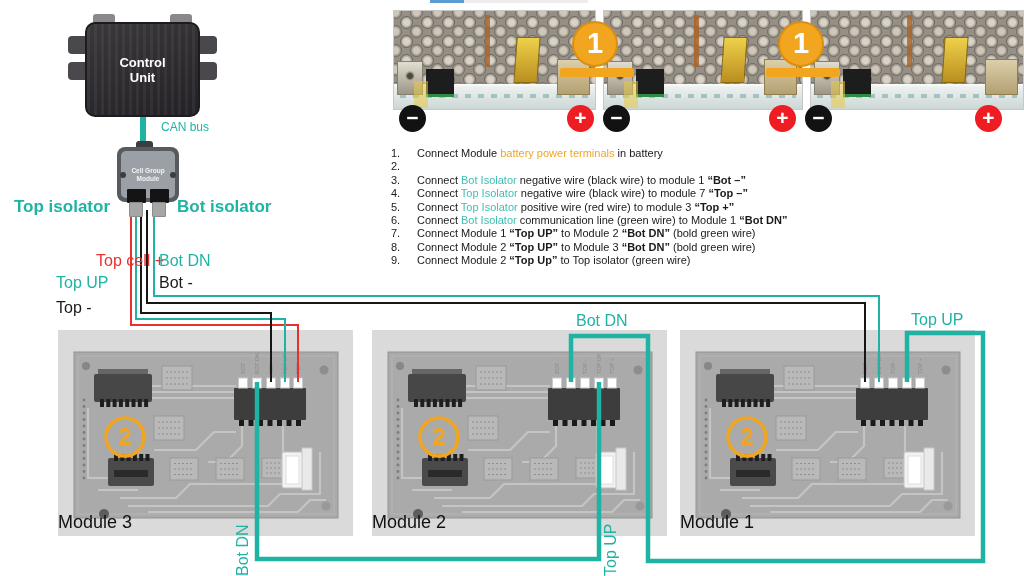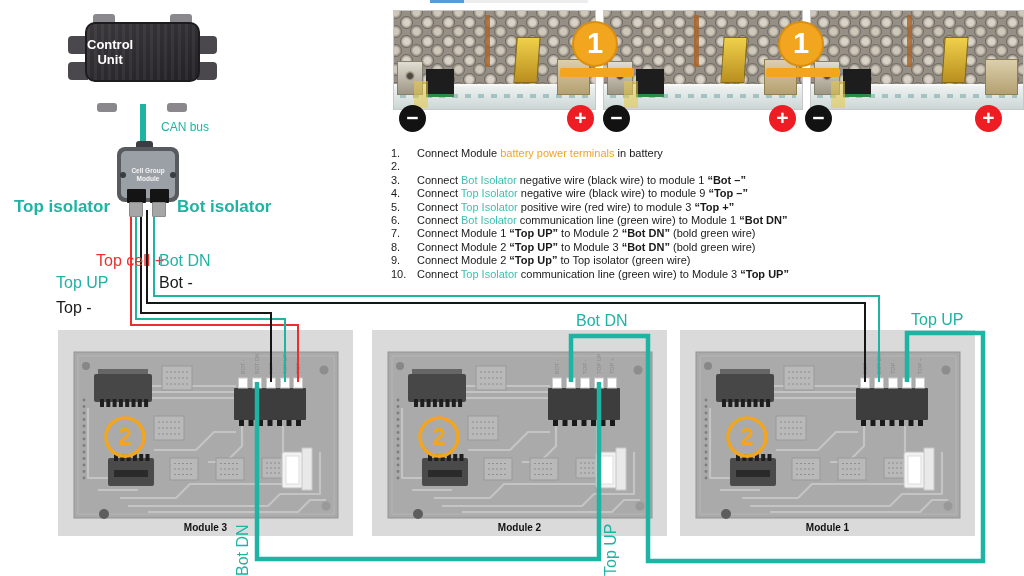--- a/index.html
+++ b/index.html
@@ -7,25 +7,25 @@
           font-family:"Liberation Sans",sans-serif;}
   .abs{position:absolute;}
 
   
   .frag-blue{left:430px;top:0;width:34px;height:3px;background:#5b9bd5;}
   .frag-gray{left:464px;top:0;width:124px;height:3px;background:#ededed;}
 
   
   .cu-nub{background:#8a888c;border-radius:3px;z-index:1;}
   .cu-tab{background:#4a484d;z-index:1;}
-  .control-unit{left:85px;top:22px;width:115px;height:60px;z-index:2;
+  .control-unit{left:85px;top:22px;width:115px;height:95px;z-index:2;
     background:repeating-linear-gradient(90deg,rgba(255,255,255,.05) 0 3px,rgba(0,0,0,0) 3px 7px),
                linear-gradient(160deg,#3a383b,#232125);
     border:2px solid #1c1b1e;border-radius:10px;box-sizing:border-box;
-    display:flex;align-items:center;justify-content:flex-start;}
+    display:flex;align-items:center;justify-content:center;}
   .control-unit .lbl{color:#fff;font-weight:bold;font-size:13px;line-height:15px;text-align:center;}
 
   .can-wire{left:140px;top:104px;width:6px;height:46px;background:var(--teal);z-index:1;}
   .can-label{left:161px;top:120px;font-size:12px;color:var(--teal);z-index:3;}
 
   
   .cgm-top{left:136px;top:141px;width:17px;height:12px;background:#3a3d41;border-radius:3px;z-index:2;}
   .cgm{left:117px;top:147px;width:62px;height:55px;background:#575a5f;border-radius:8px;z-index:3;
        box-sizing:border-box;padding:4px;}
   .cgm-inner{width:100%;height:100%;background:#9aa0a6;border-radius:5px;position:relative;
@@ -76,22 +76,22 @@
   #instructions{left:391px;top:147px;width:625px;z-index:3;}
   .instr{display:flex;font-size:11px;line-height:13.4px;color:#1a1a1a;}
   .instr .num{width:26px;flex:none;}
   .instr .seg-orange{color:var(--orange);}
   .instr .seg-teal{color:#3fbfb2;}
   .instr .seg-bold{font-weight:bold;}
 
   
   .board{top:330px;width:295px;height:206px;z-index:1;}
   .board svg{display:block;width:100%;height:100%;}
-  .board .mlabel{position:absolute;left:0;right:0;bottom:3px;text-align:center;
-    font-size:10px;color:#111;font-weight:bold;}
+  .board .mlabel{position:absolute;left:0;right:0;bottom:3px;text-align:left;
+    font-size:18px;color:#111;}
 
   #wires{left:0;top:0;width:1024px;height:576px;z-index:2;pointer-events:none;}
 
   .conn-label{font-size:16px;color:var(--teal);z-index:3;}
   .vert{writing-mode:vertical-rl;transform:rotate(180deg);}
 </style>
 </head>
 <body>
 
 <div id="canvas">
@@ -192,45 +192,41 @@
       </div>
       <div class="instr">
         <span class="num">2.</span>
       </div>
       <div class="instr">
         <span class="num">3.</span>
         <span><span>Connect </span><span class="seg-teal">Bot Isolator</span><span> negative wire (black wire) to module 1 </span><span class="seg-bold">“Bot –”</span></span>
       </div>
       <div class="instr">
         <span class="num">4.</span>
-        <span><span>Connect </span><span class="seg-teal">Top Isolator</span><span> negative wire (black wire) to module 9 </span><span class="seg-bold">“Top –”</span></span>
+        <span><span>Connect </span><span class="seg-teal">Top Isolator</span><span> negative wire (black wire) to module 7 </span><span class="seg-bold">“Top –”</span></span>
       </div>
       <div class="instr">
         <span class="num">5.</span>
         <span><span>Connect </span><span class="seg-teal">Top Isolator</span><span> positive wire (red wire) to module 3 </span><span class="seg-bold">“Top +”</span></span>
       </div>
       <div class="instr">
         <span class="num">6.</span>
         <span><span>Connect </span><span class="seg-teal">Bot Isolator</span><span> communication line (green wire) to Module 1 </span><span class="seg-bold">“Bot DN”</span></span>
       </div>
       <div class="instr">
         <span class="num">7.</span>
         <span><span>Connect Module 1 </span><span class="seg-bold">“Top UP”</span><span> to Module 2 </span><span class="seg-bold">“Bot DN”</span><span> (bold green wire)</span></span>
       </div>
       <div class="instr">
         <span class="num">8.</span>
         <span><span>Connect Module 2 </span><span class="seg-bold">“Top UP”</span><span> to Module 3 </span><span class="seg-bold">“Bot DN”</span><span> (bold green wire)</span></span>
       </div>
       <div class="instr">
         <span class="num">9.</span>
         <span><span>Connect Module 2 </span><span class="seg-bold">“Top Up”</span><span> to Top isolator (green wire)</span></span>
-      </div>
-      <div class="instr">
-        <span class="num">10.</span>
-        <span><span>Connect </span><span class="seg-teal">Top Isolator</span><span> communication line (green wire) to Module 3 </span><span class="seg-bold">“Top UP”</span></span>
       </div>
     </div>
 
   <div id="boards">
       <div class="abs board" style="left: 58px;">
         <svg viewBox="0 0 295 206" xmlns="http://www.w3.org/2000/svg">
           <rect x="0" y="0" width="295" height="206" fill="#dadada"></rect>
           <rect x="16" y="22" width="264" height="166" fill="#aaaaaa" stroke="#939393"></rect>
           <rect x="20" y="26" width="256" height="158" fill="none" stroke="#b5b5b5"></rect>
           <g stroke="#c4c4c4" stroke-width="2.2" fill="none" stroke-linejoin="round">

